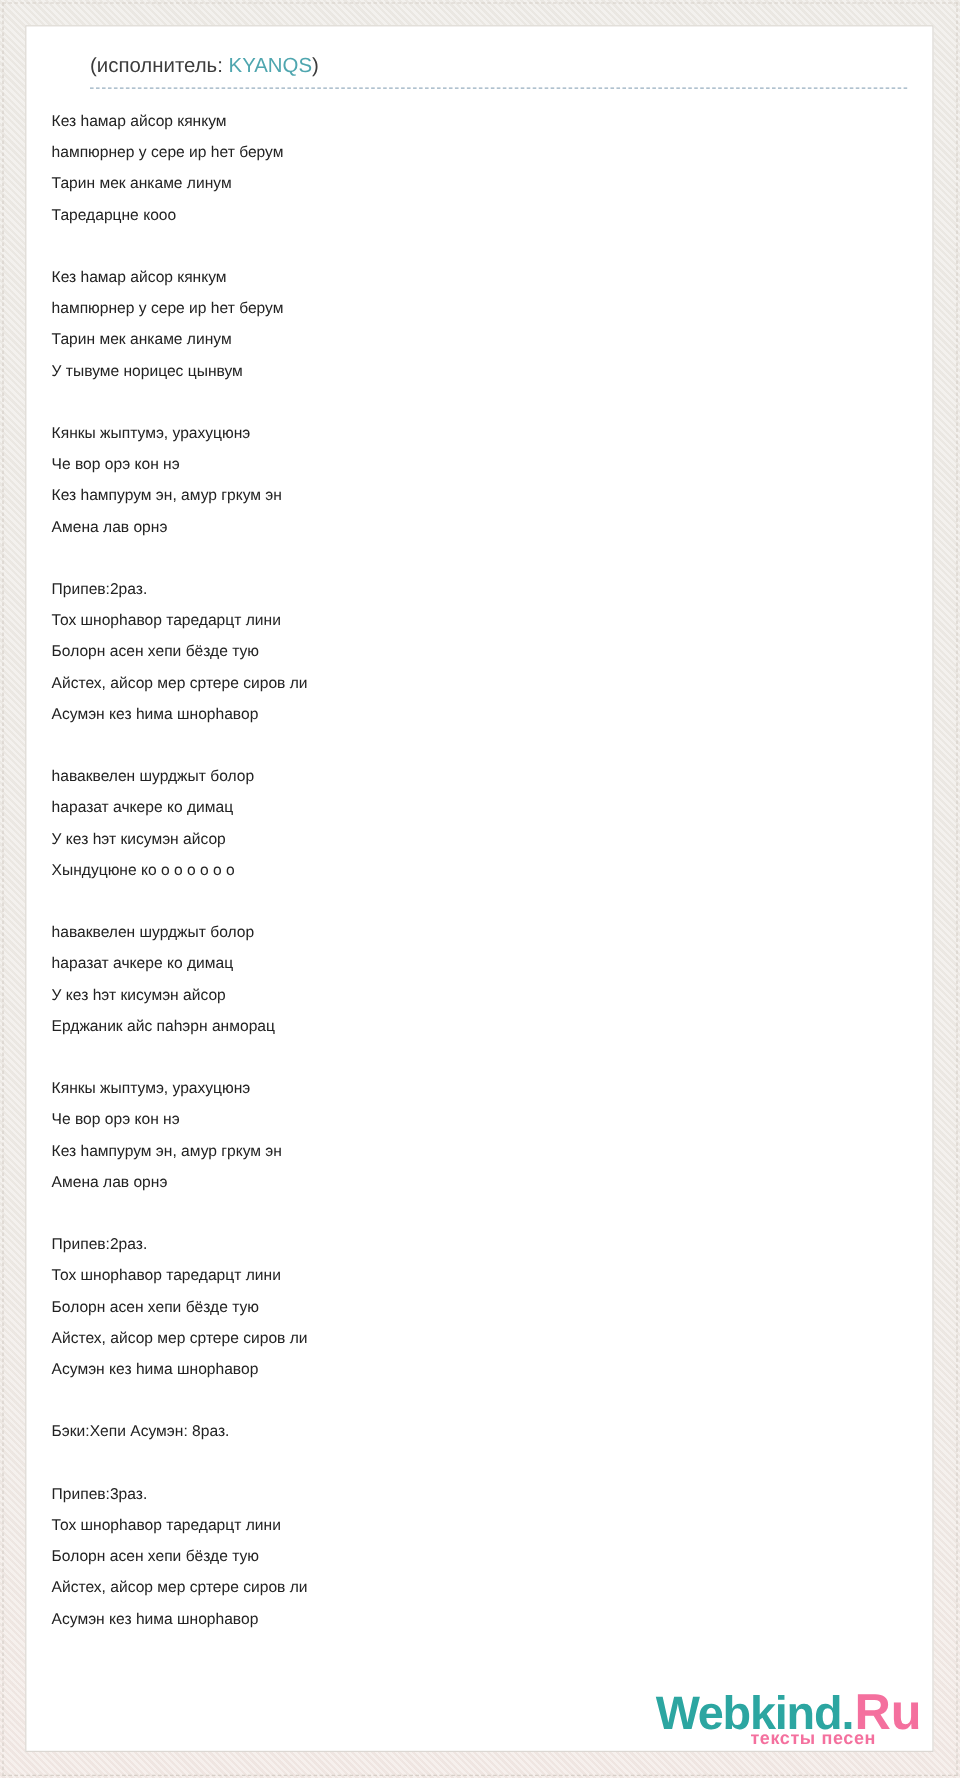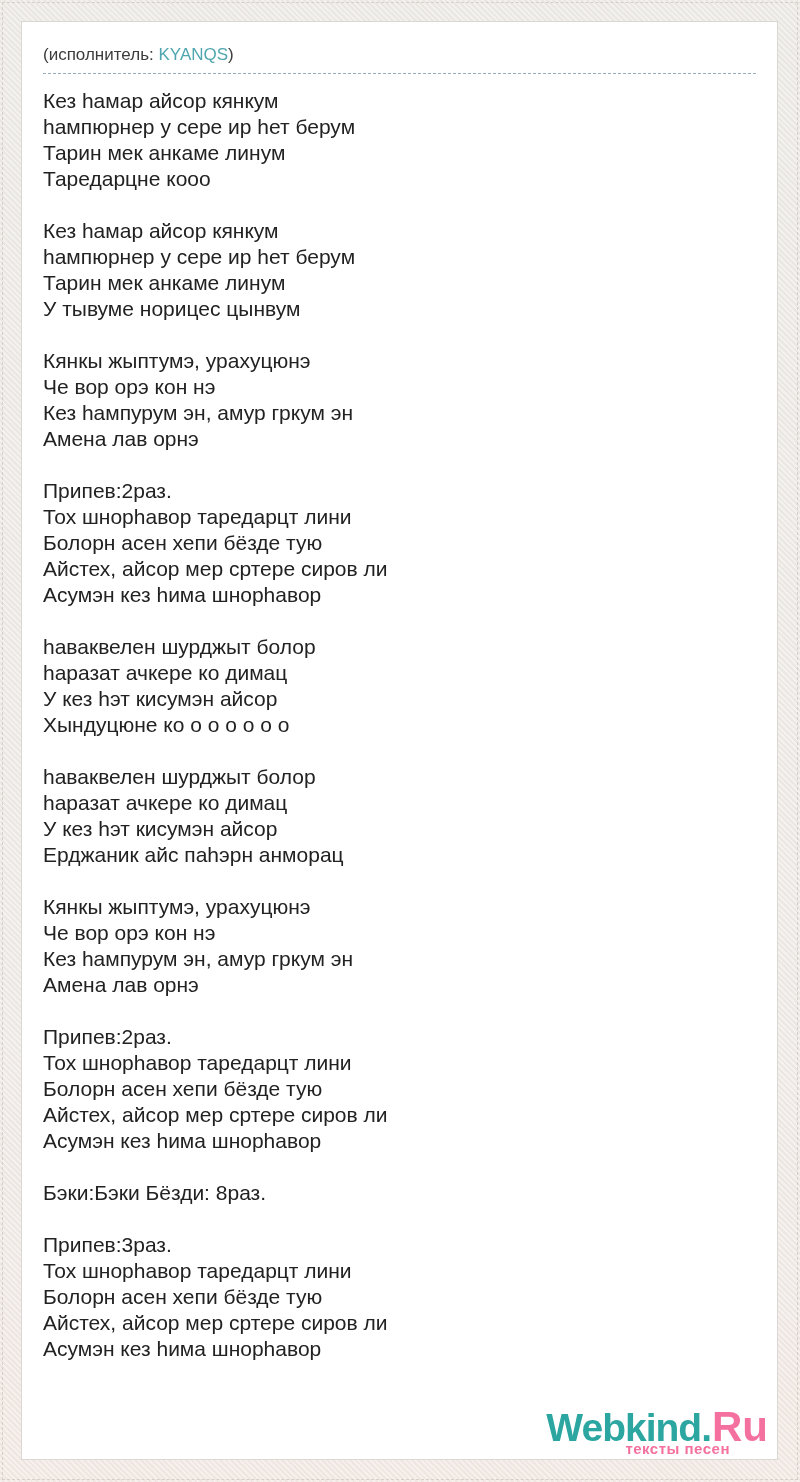--- a/index.html
+++ b/index.html
@@ -43,29 +43,30 @@
     color: var(--title-color, #d22c60);
     letter-spacing: 0;
   }
   .artist-line {
     margin-top: 3px;
     font-size: 17px;
     line-height: 20px;
     color: #3c3c3c;
     padding-bottom: 8px;
     border-bottom: 1px dashed var(--separator-color, #97aec0);
+    margin-left: 32px;
   }
   .artist-link {
     color: var(--artist-link-color, #4fa6af);
     text-decoration: none;
     cursor: pointer;
   }
   .lyrics {
     margin-top: 14px;
-    font-size: 21px;
+    font-size: 13px;
     line-height: 26px;
     color: var(--text-color, #222222);
   }
   .lyrics p.stanza {
     margin: 0 0 26px 0;
   }
   .logo {
     position: absolute;
     right: 9px;
     bottom: 3px;
@@ -113,21 +114,21 @@
 
   <div class="lyrics">
       <p class="stanza">Кез hамар айсор кянкум<br>hампюрнер у сере ир hет берум<br>Тарин мек анкаме линум<br>Таредарцне кооо</p>
       <p class="stanza">Кез hамар айсор кянкум<br>hампюрнер у сере ир hет берум<br>Тарин мек анкаме линум<br>У тывуме норицес цынвум</p>
       <p class="stanza">Кянкы жыптумэ, урахуцюнэ<br>Че вор орэ кон нэ<br>Кез hампурум эн, амур гркум эн<br>Амена лав орнэ</p>
       <p class="stanza">Припев:2раз.<br>Тох шнорhавор таредарцт лини<br>Болорн асен хепи бёзде тую<br>Айстех, айсор мер сртере сиров ли<br>Асумэн кез hима шнорhавор</p>
       <p class="stanza">hаваквелен шурджыт болор<br>hаразат ачкере ко димац<br>У кез hэт кисумэн айсор<br>Хындуцюне ко о о о о о о</p>
       <p class="stanza">hаваквелен шурджыт болор<br>hаразат ачкере ко димац<br>У кез hэт кисумэн айсор<br>Ерджаник айс паhэрн анморац</p>
       <p class="stanza">Кянкы жыптумэ, урахуцюнэ<br>Че вор орэ кон нэ<br>Кез hампурум эн, амур гркум эн<br>Амена лав орнэ</p>
       <p class="stanza">Припев:2раз.<br>Тох шнорhавор таредарцт лини<br>Болорн асен хепи бёзде тую<br>Айстех, айсор мер сртере сиров ли<br>Асумэн кез hима шнорhавор</p>
-      <p class="stanza">Бэки:Бэки Бёзди: 8раз.</p>
+      <p class="stanza">Бэки:Хепи Асумэн: 8раз.</p>
       <p class="stanza">Припев:3раз.<br>Тох шнорhавор таредарцт лини<br>Болорн асен хепи бёзде тую<br>Айстех, айсор мер сртере сиров ли<br>Асумэн кез hима шнорhавор</p>
     </div>
 
   <div class="logo">
     <span class="logo-main">Webkind</span><span class="logo-dot">.</span><span class="logo-ru">Ru</span>
     <div class="logo-tagline">тексты песен</div>
   </div>
 
 </div>
 

